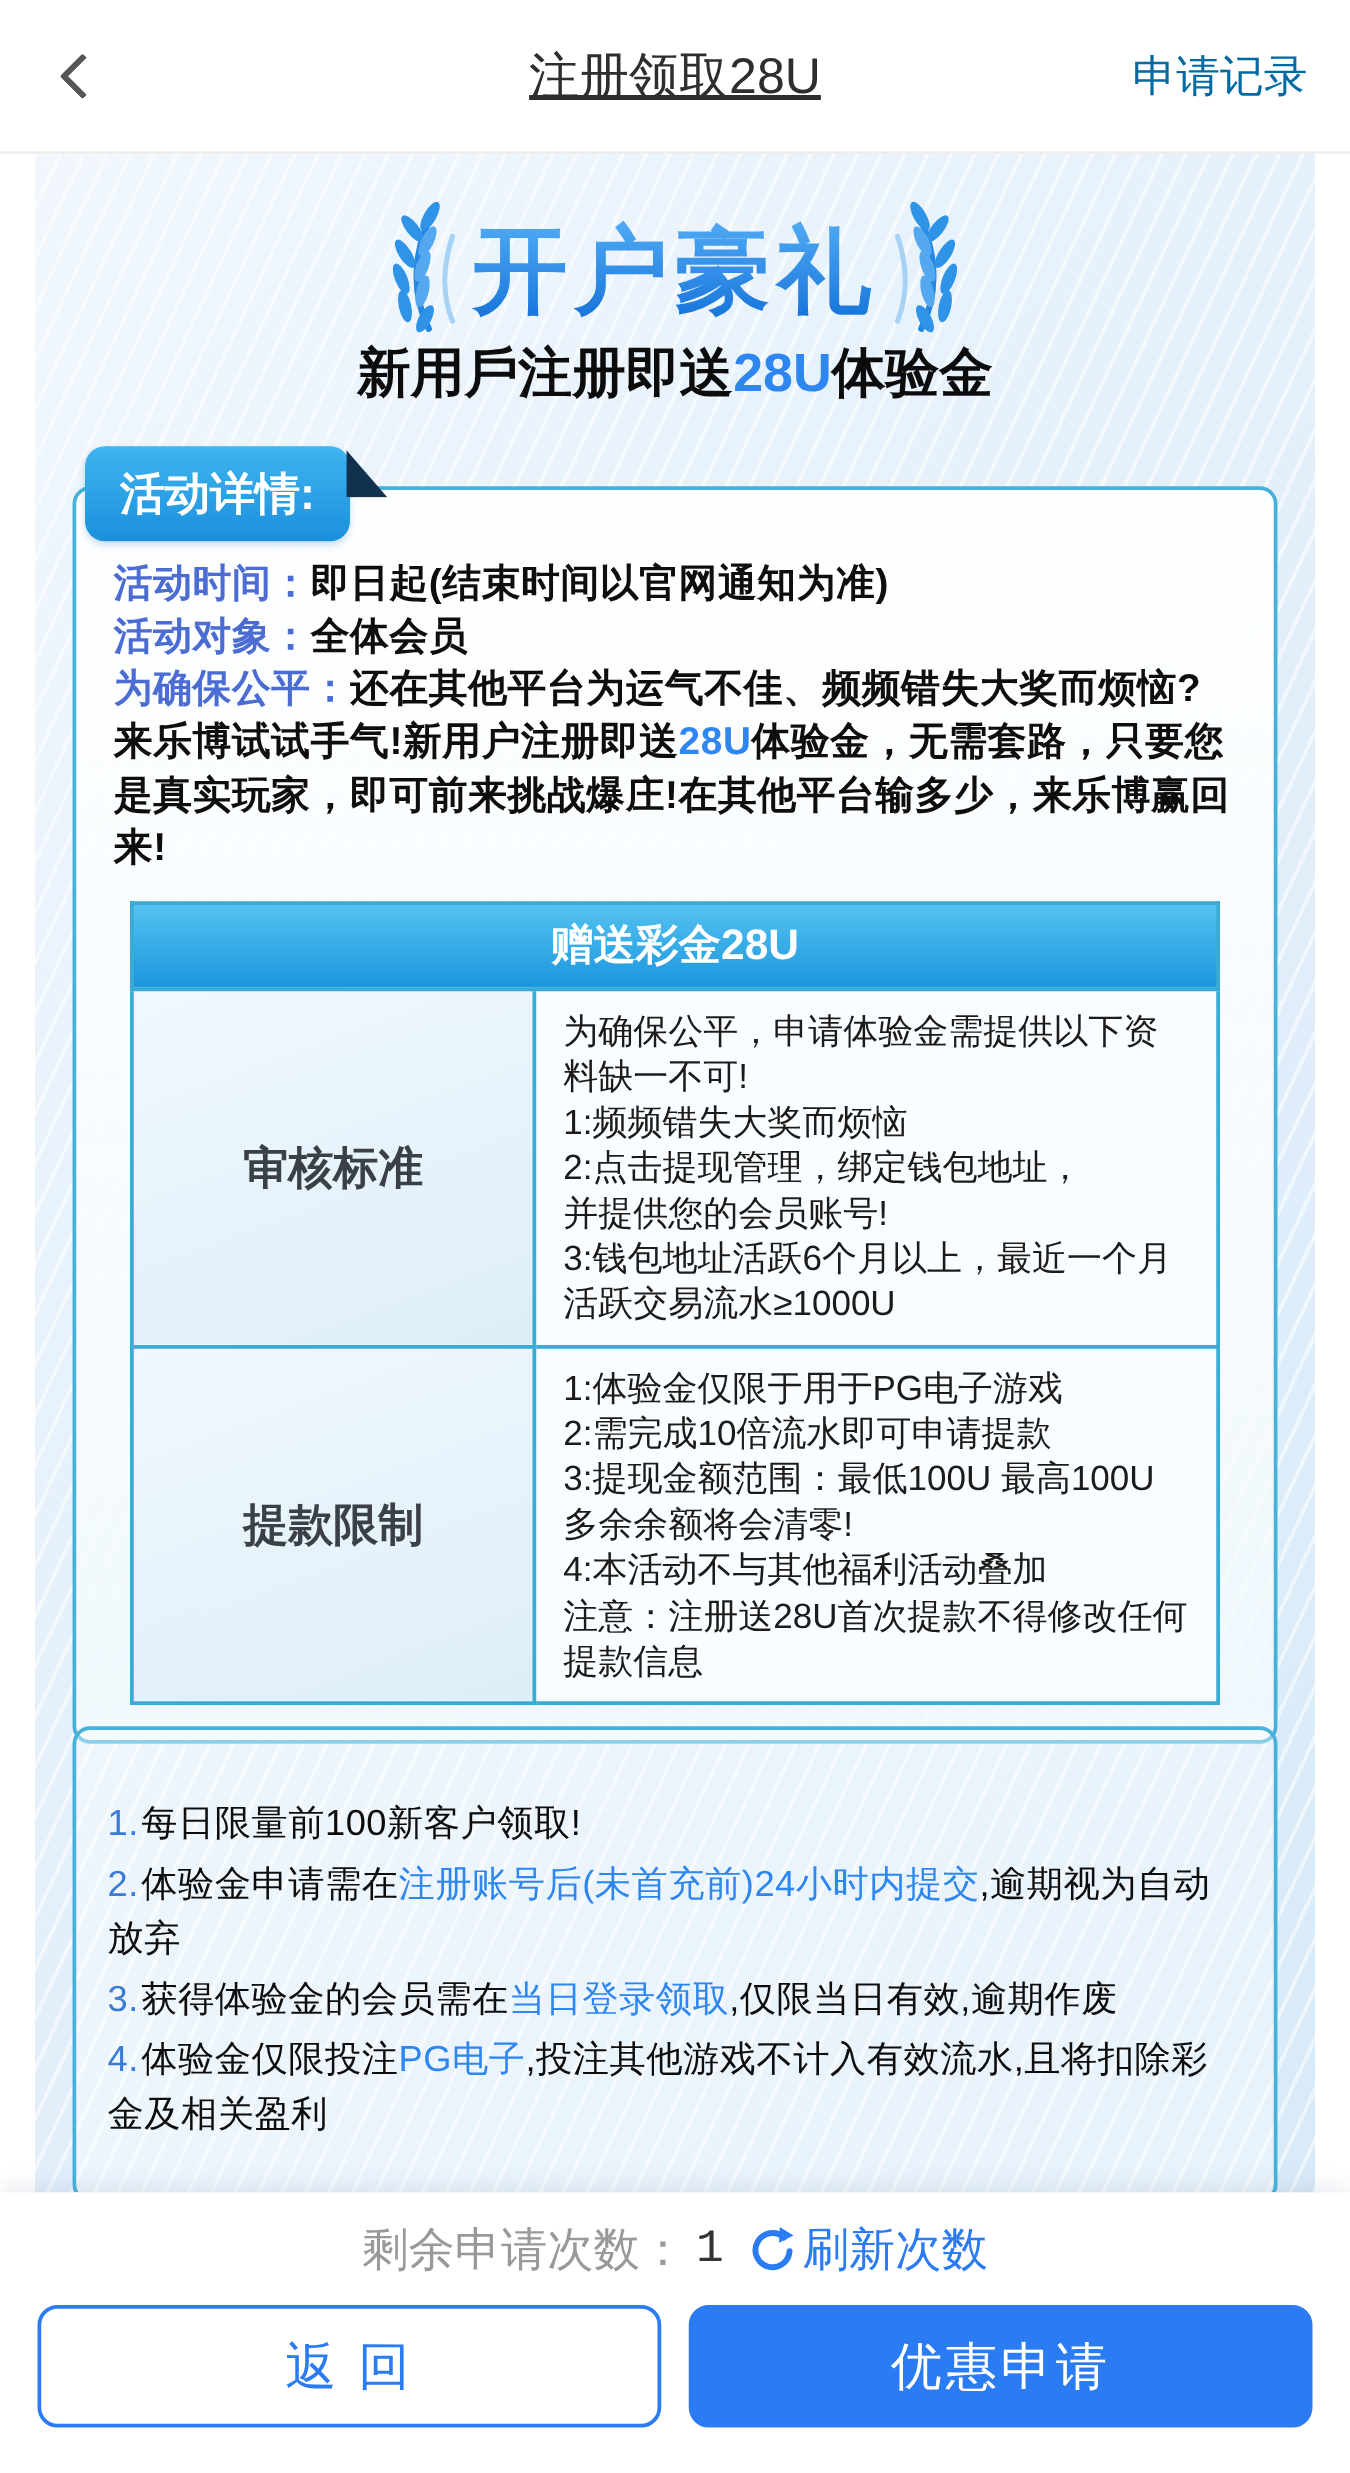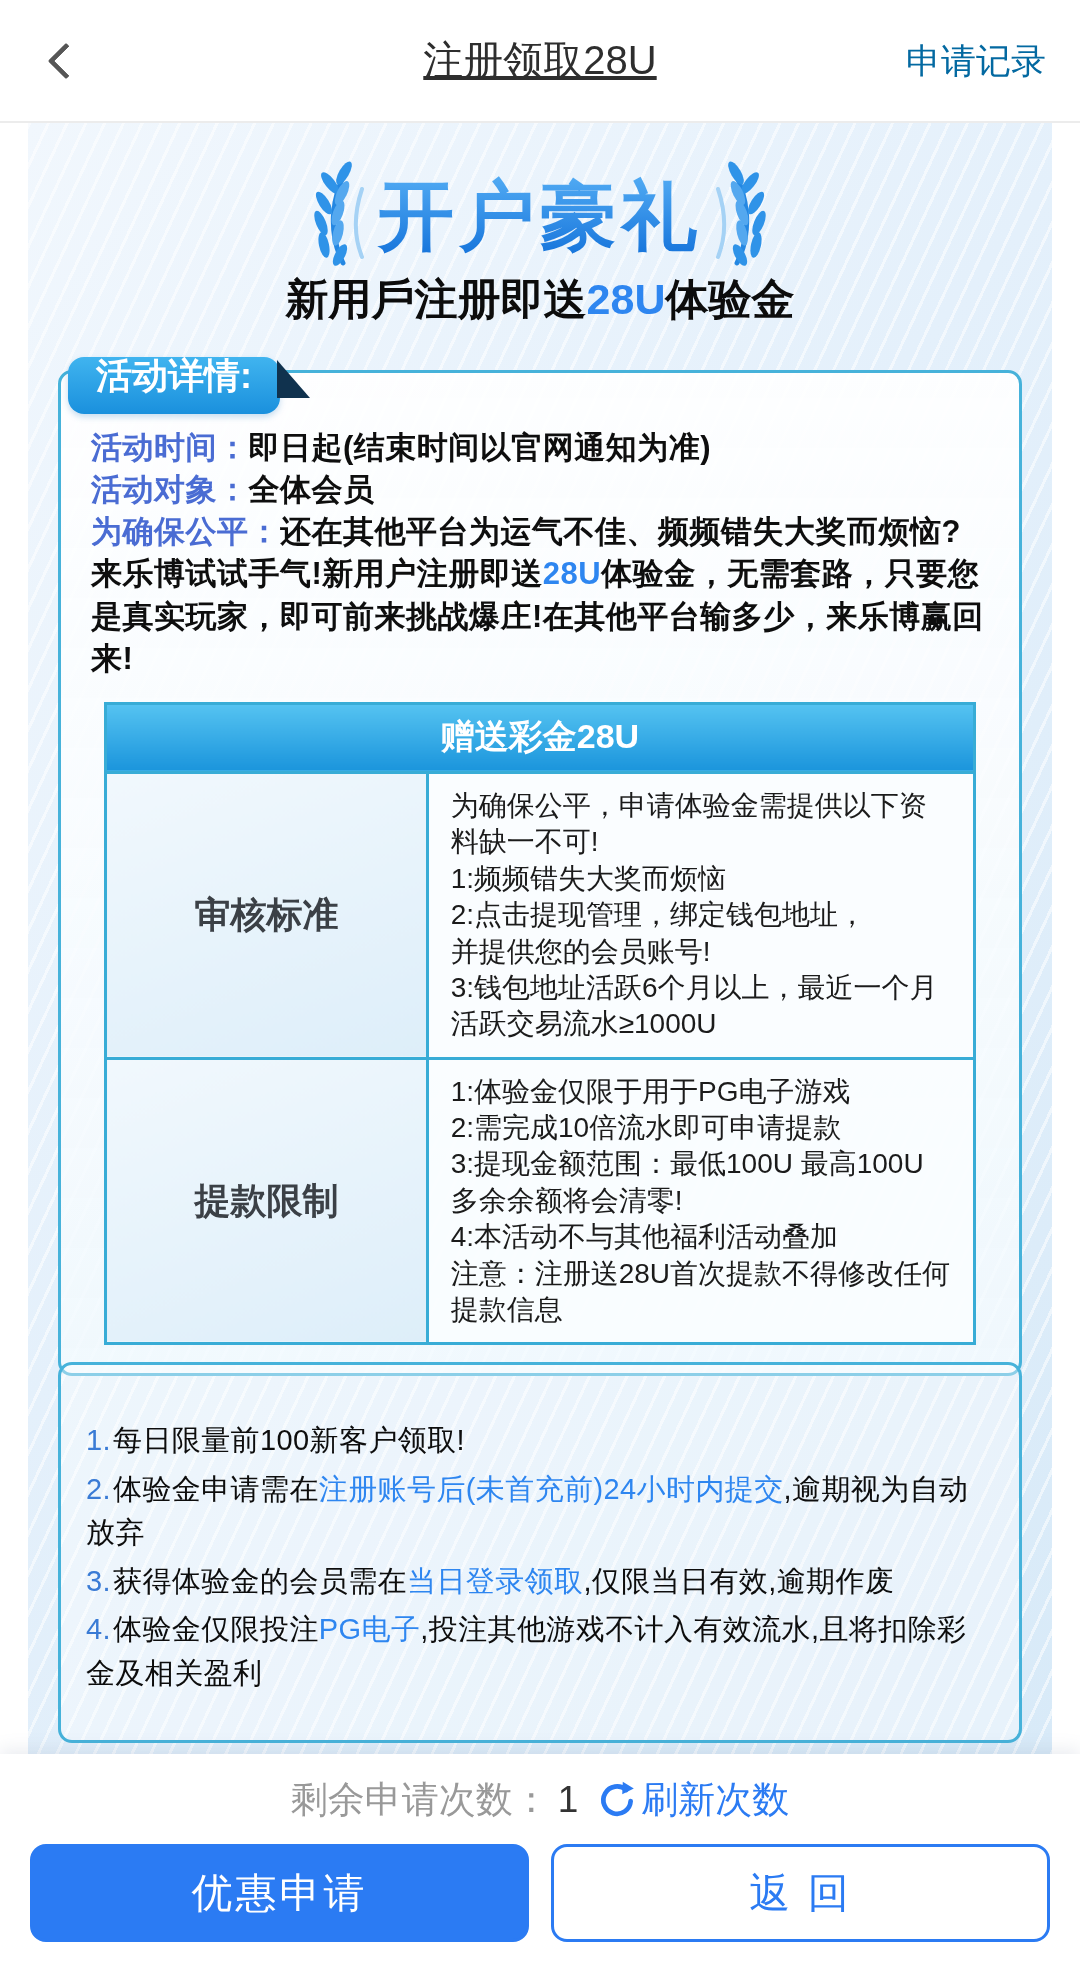--- a/index.html
+++ b/index.html
@@ -30,21 +30,21 @@
   .hero-title { font-size:76px; font-weight:900; letter-spacing:5px; padding:0 4px;
     background:linear-gradient(180deg,#58b1f6 0%, #1876dc 85%);
     -webkit-background-clip:text; background-clip:text; color:transparent; }
   .hero-sub { margin-top:2px; font-size:43px; font-weight:700; color:#0c0c0c; height:56px; line-height:56px; }
   .hl { color:#2e86f0; }
 
   
   .section { margin:30px 30px 0; }
   .badge { position:relative; display:inline-block; margin-left:10px; z-index:3;
     background:linear-gradient(180deg,#40b4ef 0%, #1a90dd 100%);
-    color:#fff; font-size:36px; font-weight:700; line-height:1; padding:1px 28px 20px; border-radius:16px;
+    color:#fff; font-size:36px; font-weight:700; line-height:1; padding:20px 28px 20px; border-radius:16px;
     box-shadow:0 3px 6px rgba(30,120,190,.25); }
   .badge::after { content:""; position:absolute; top:3px; right:-30px; width:33px; height:38px;
     background:#10324e; clip-path:polygon(0 0,100% 100%,0 100%); z-index:-1; }
   .box { position:relative; margin-top:-44px; border:3px solid #46b2da; border-radius:14px;
     padding:54px 30px 22px; background:linear-gradient(180deg, rgba(255,255,255,.93) 0%, rgba(243,250,254,.85) 100%); }
   .rules-box { background:rgba(255,255,255,.38); padding:54px 25px 40px; }
 
   
   .detail-row { font-size:31px; line-height:1.36; color:#0e0e0e; font-weight:600; letter-spacing:.5px; }
   .detail-label { color:#4a6cd3; font-weight:700; }
@@ -60,21 +60,21 @@
     background:rgba(250,253,255,.92); }
 
   
   .rule { font-size:29px; line-height:1.5; color:#0d0d0d; font-weight:500; margin-bottom:5px; letter-spacing:.4px; }
   .rule-num { color:#3a7bd5; margin-right:2px; }
 
   
   .footer { flex:0 0 auto; background:#fff; padding:24px 30px 36px; position:relative; z-index:4;
     box-shadow:0 -5px 16px rgba(110,130,155,.14); }
   .remaining { display:flex; align-items:center; justify-content:center; font-size:37px; color:#999;
-    height:44px; margin-bottom:22px; }
+    height:44px; margin-bottom:22px;font-family:Liberation Mono, monospace; }
   .remaining-value { color:#333; margin:0 18px 0 8px; }
   .refresh-btn { display:flex; align-items:center; gap:3px; color:#2b7bf3; cursor:pointer; }
   .refresh-btn svg { width:42px; height:42px; }
   .btn-row { display:flex; gap:22px; }
   .btn { flex:1; height:98px; border-radius:16px; display:flex; align-items:center; justify-content:center;
     font-size:41px; font-weight:500; letter-spacing:3px; cursor:pointer; }
   .btn-back { background:#fff; border:3px solid #2b7bf3; color:#2b7bf3; }
   .btn-apply { background:#2b7bf3; border:3px solid #2b7bf3; color:#fff; }
 </style>
 </head>
@@ -193,18 +193,18 @@
       <span class="remaining-value">1</span>
       <span class="refresh-btn">
         <svg viewBox="0 0 40 40">
           <path d="M33 21 a13 13 0 1 1 -4.2-10.5" fill="none" stroke="#2b7bf3" stroke-width="4.5" stroke-linecap="round"></path>
           <path d="M25.5 2.5 l10.5 6.5 -11 5.5 z" fill="#2b7bf3"></path>
         </svg>
         <span>刷新次数</span>
       </span>
     </div>
     <div class="btn-row">
+      <div class="btn btn-back">返 回</div>
       <div class="btn btn-apply">优惠申请</div>
-      <div class="btn btn-back">返 回</div>
     </div>
   </div>
 
 </div>
 
 </body></html>

